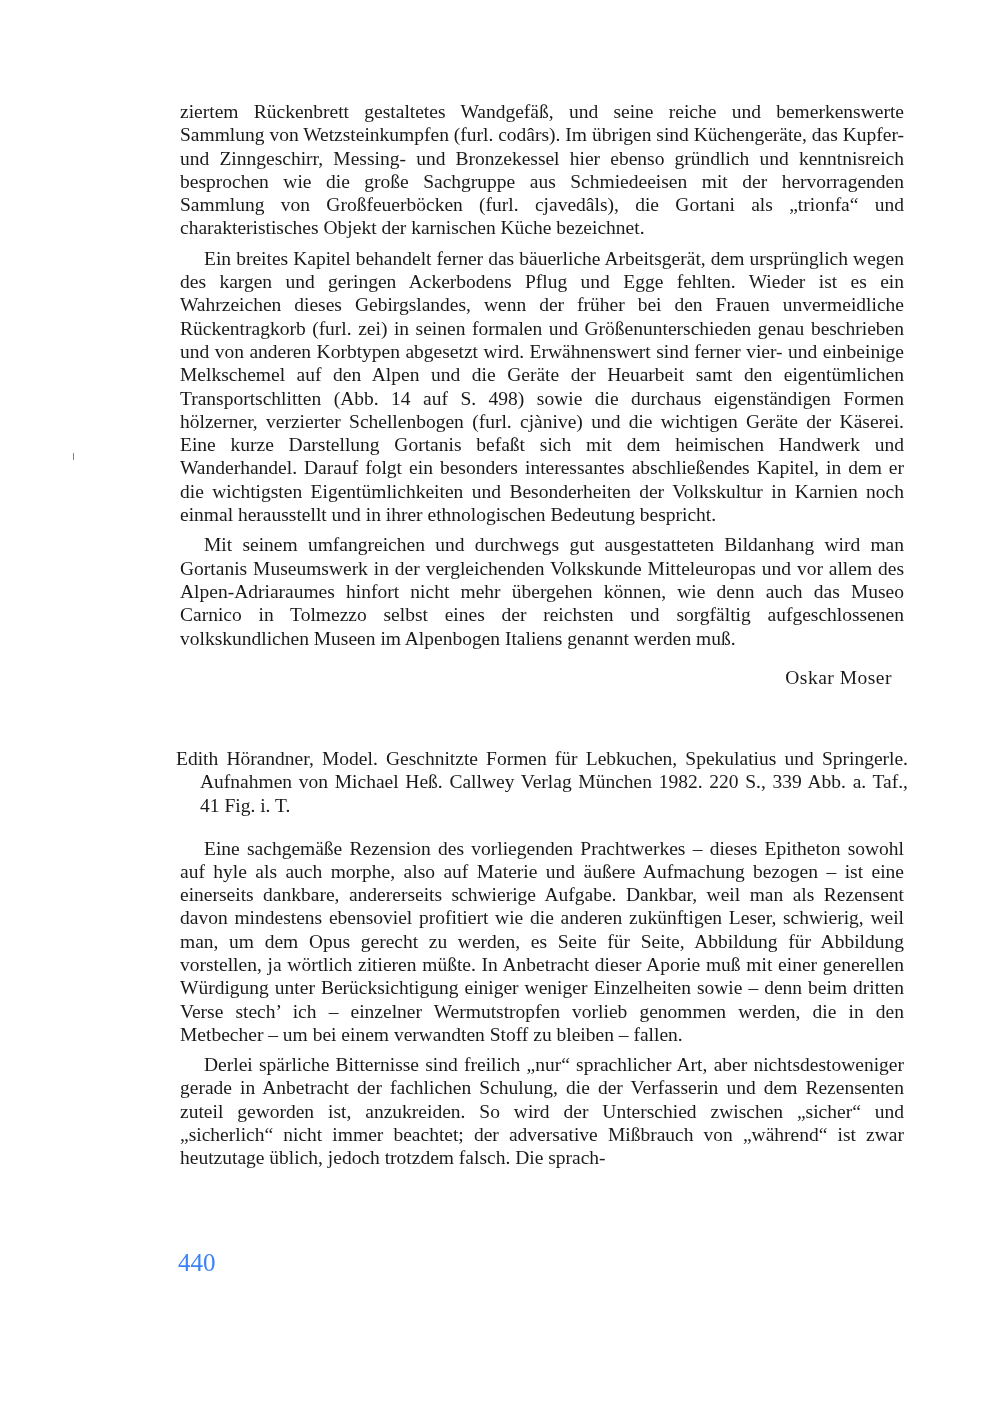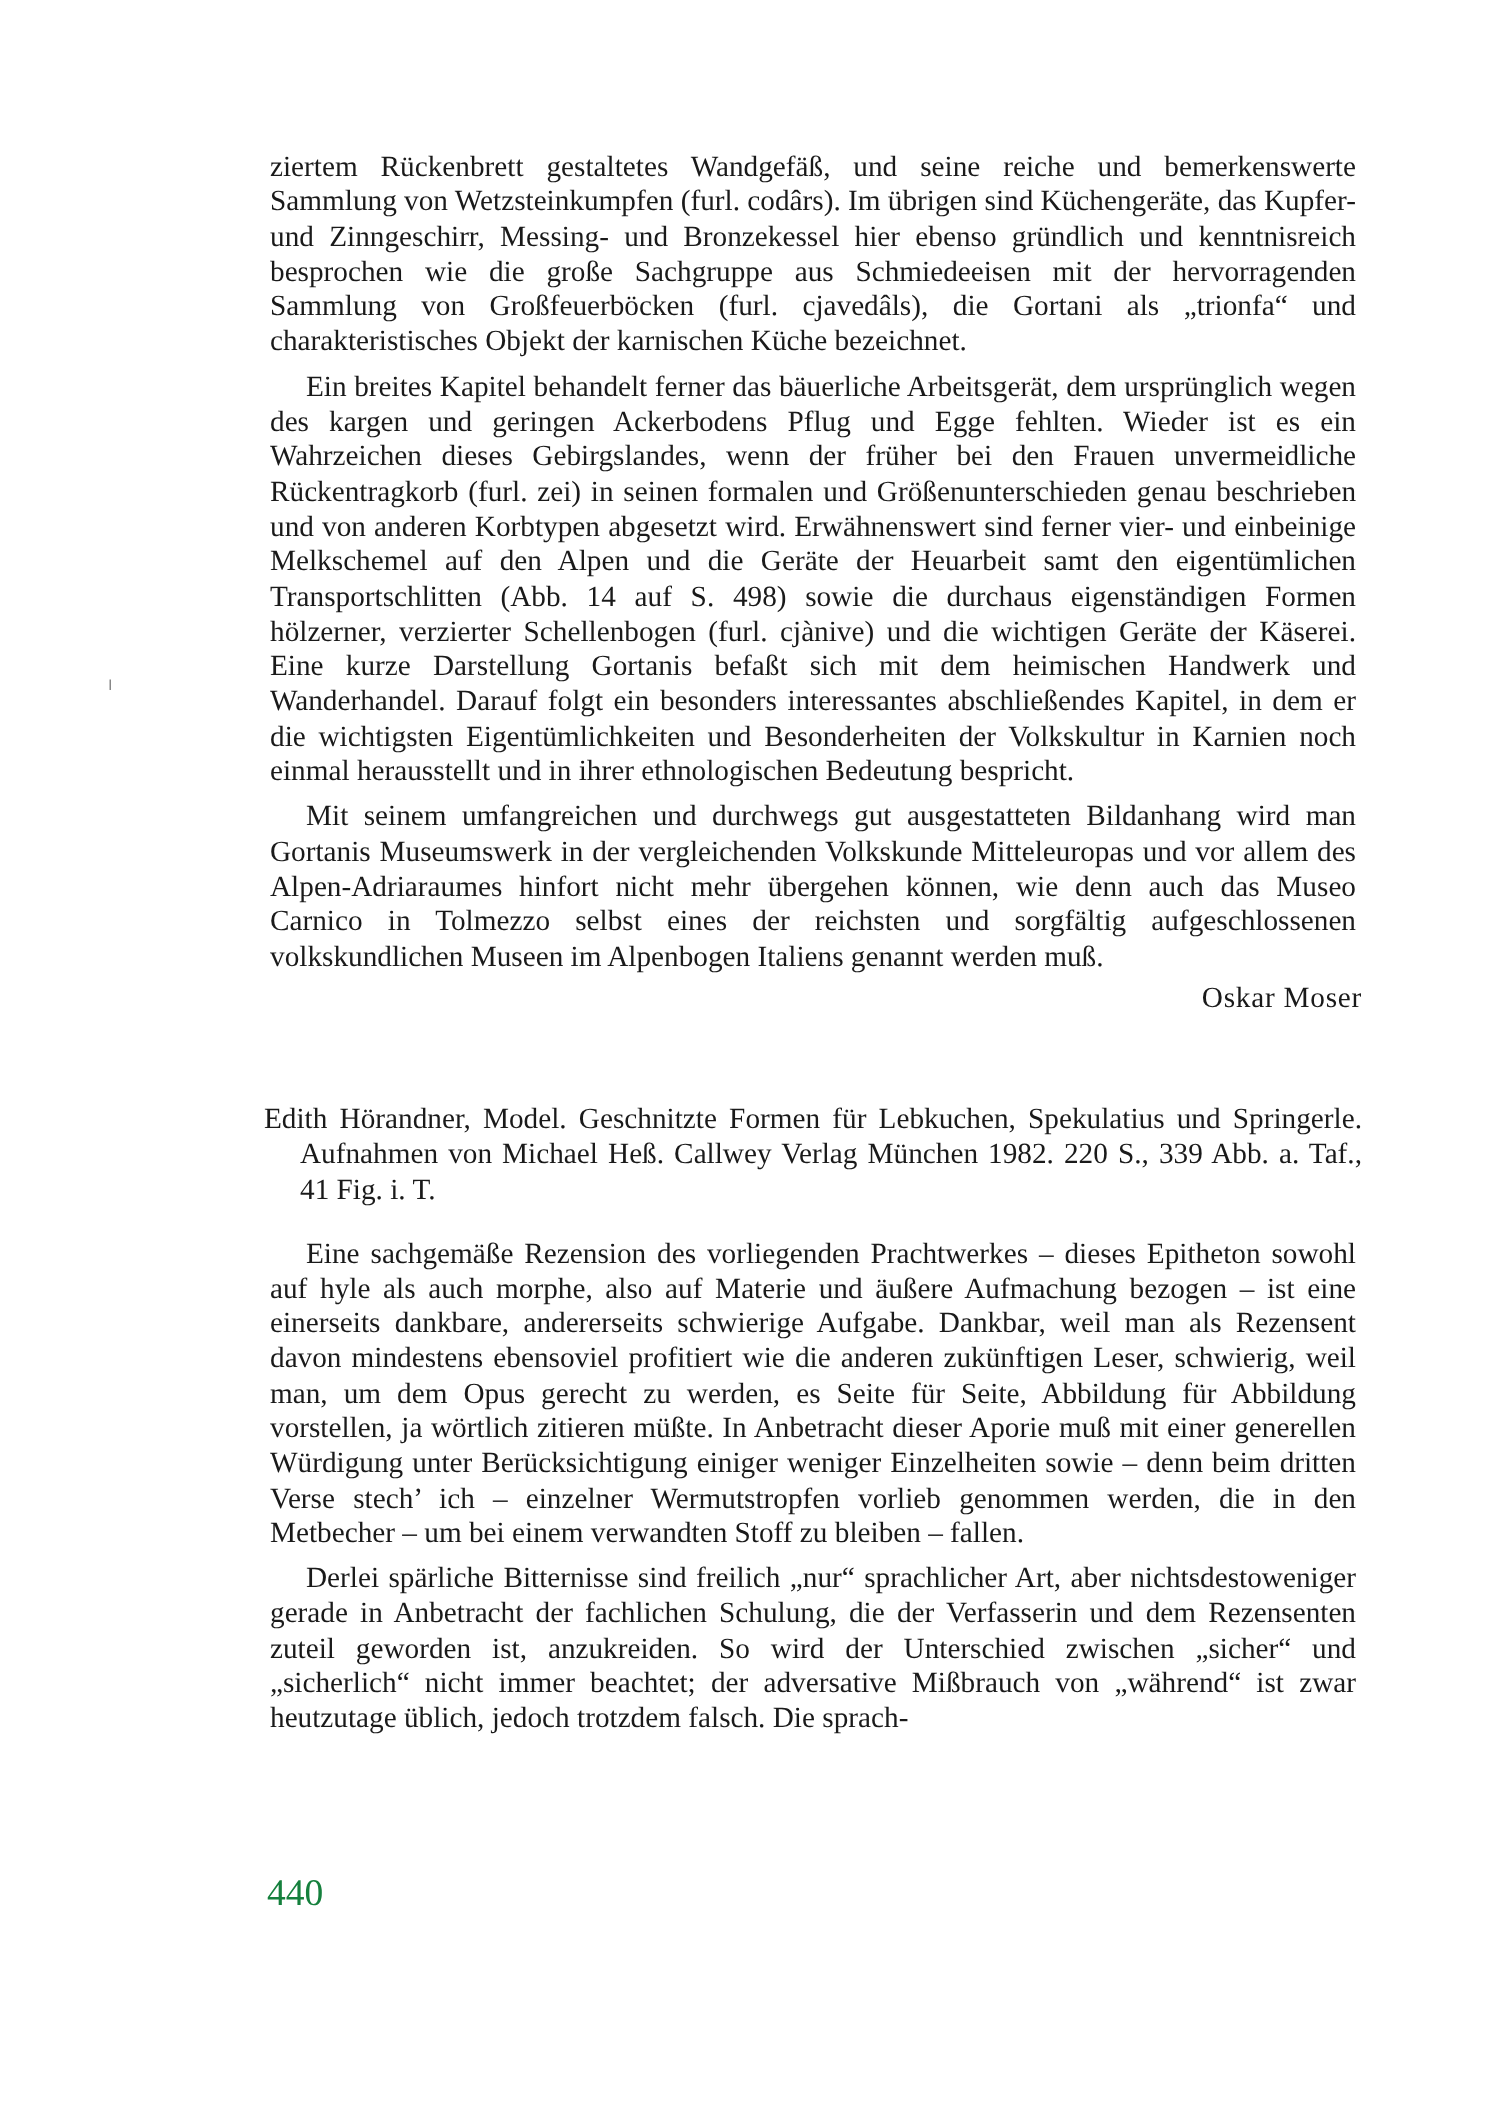--- a/index.html
+++ b/index.html
@@ -5,30 +5,30 @@
   html, body { margin: 0; padding: 0; background: #ffffff; }
   body { width: 1000px; height: 1418px; position: relative; overflow: hidden; }
   .page {
     position: absolute; left: 176px; top: 96px; width: 732px;
     font-family: "Liberation Serif", "DejaVu Serif", serif;
     font-size: 19.5px; line-height: 23.3px; color: #1a1a1a;
   }
   .para { margin: 4px; text-align: justify; text-indent: 24px; hyphens: manual; }
   .para.noindent { text-indent: 0; }
   .para + .para { margin-top: 7px; }
-  .signature { text-align: right; letter-spacing: 0.5px; margin: 0; }
+  .signature { text-align: right; letter-spacing: 0.5px; margin: 16px; }
   .review-head {
     margin-top: 58px; padding-left: 24px; text-indent: -24px; text-align: justify;
   }
   .review-head .author { font-weight: normal; }
   .review-head + .para { margin-top: 6px; }
   .page-number {
     position: absolute; left: 178px; top: 1249px;
     font-family: "Liberation Serif", "DejaVu Serif", serif;
-    font-size: 25px; color: #15803d;
+    font-size: 25px; color: #3b82f6;
   }
   .margin-mark {
     position: absolute; left: 73px; top: 453px; width: 1px; height: 7px; background: #888;
   }
 </style>
 </head>
 <body>
 
 <div class="margin-mark"></div>
 

